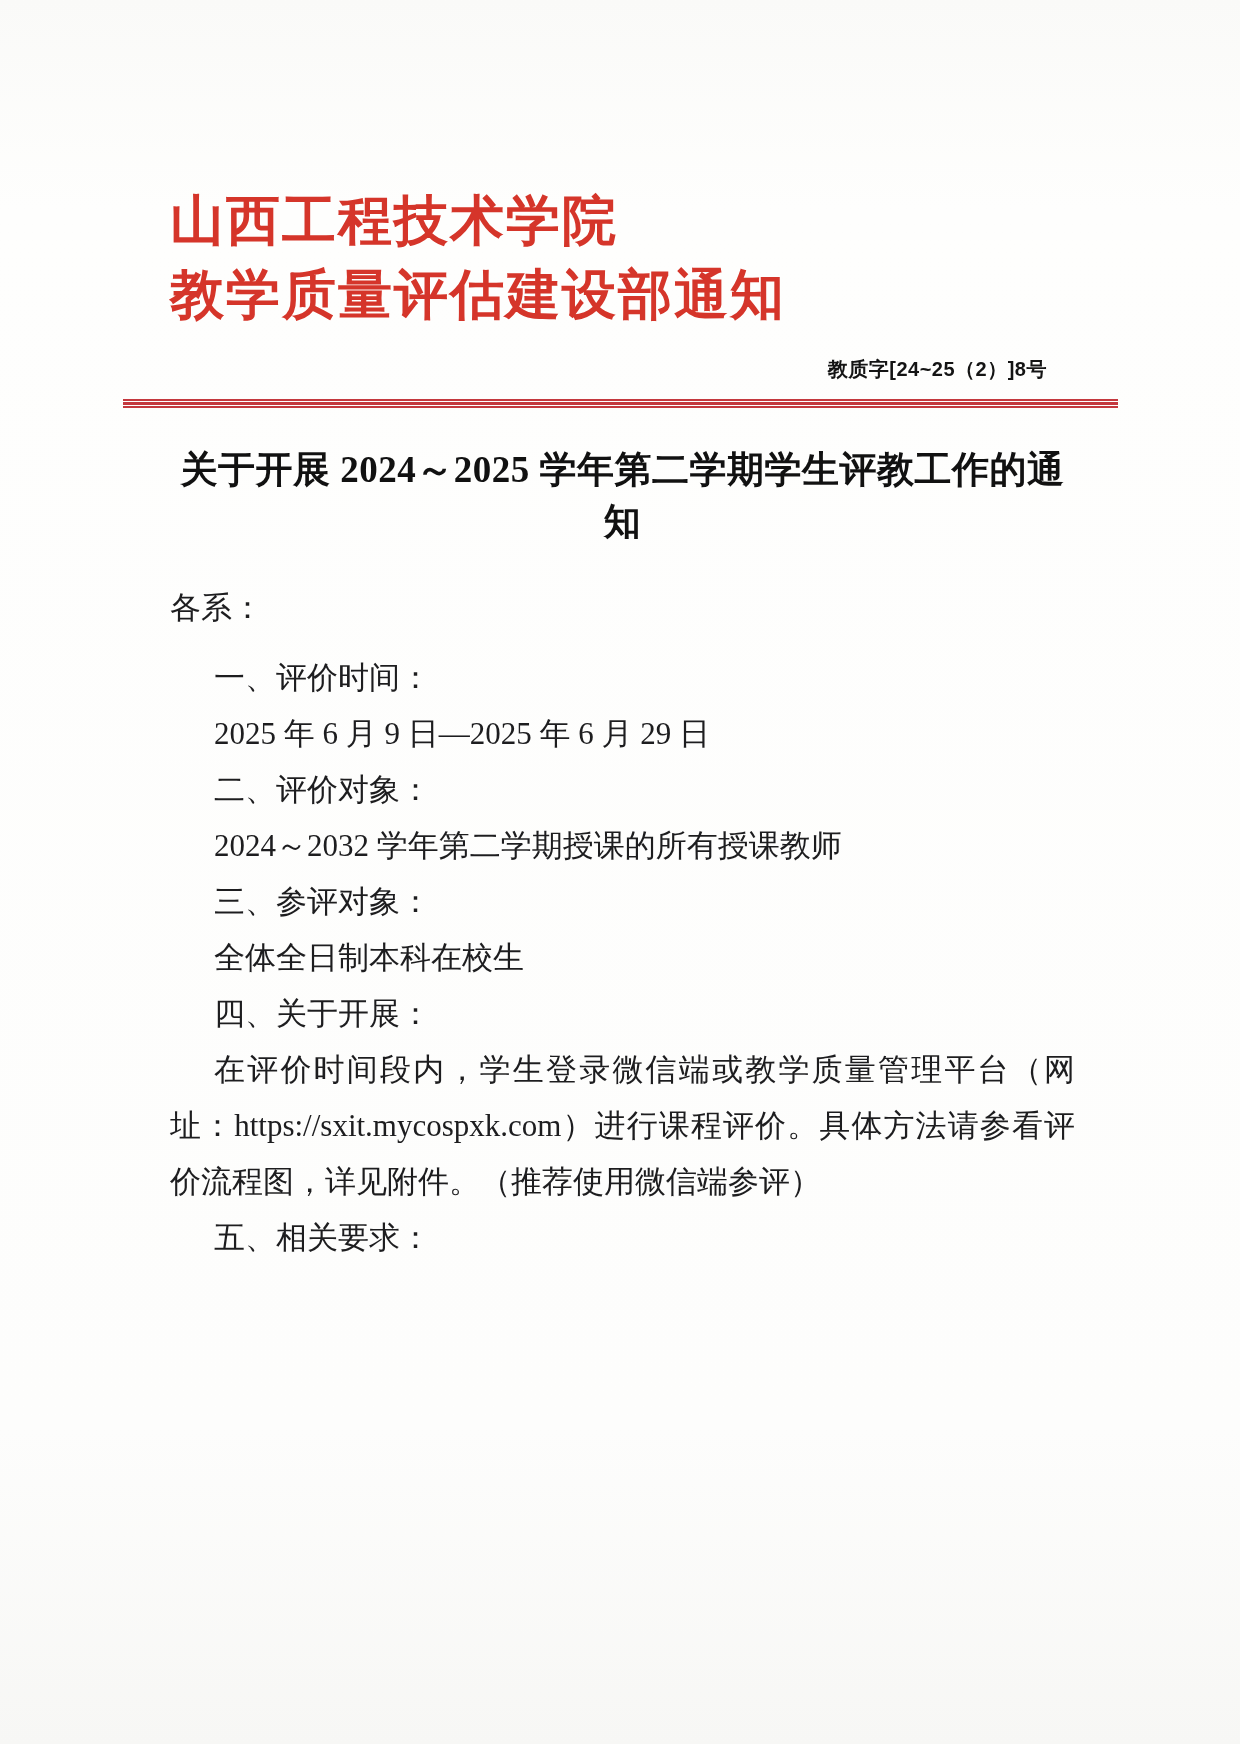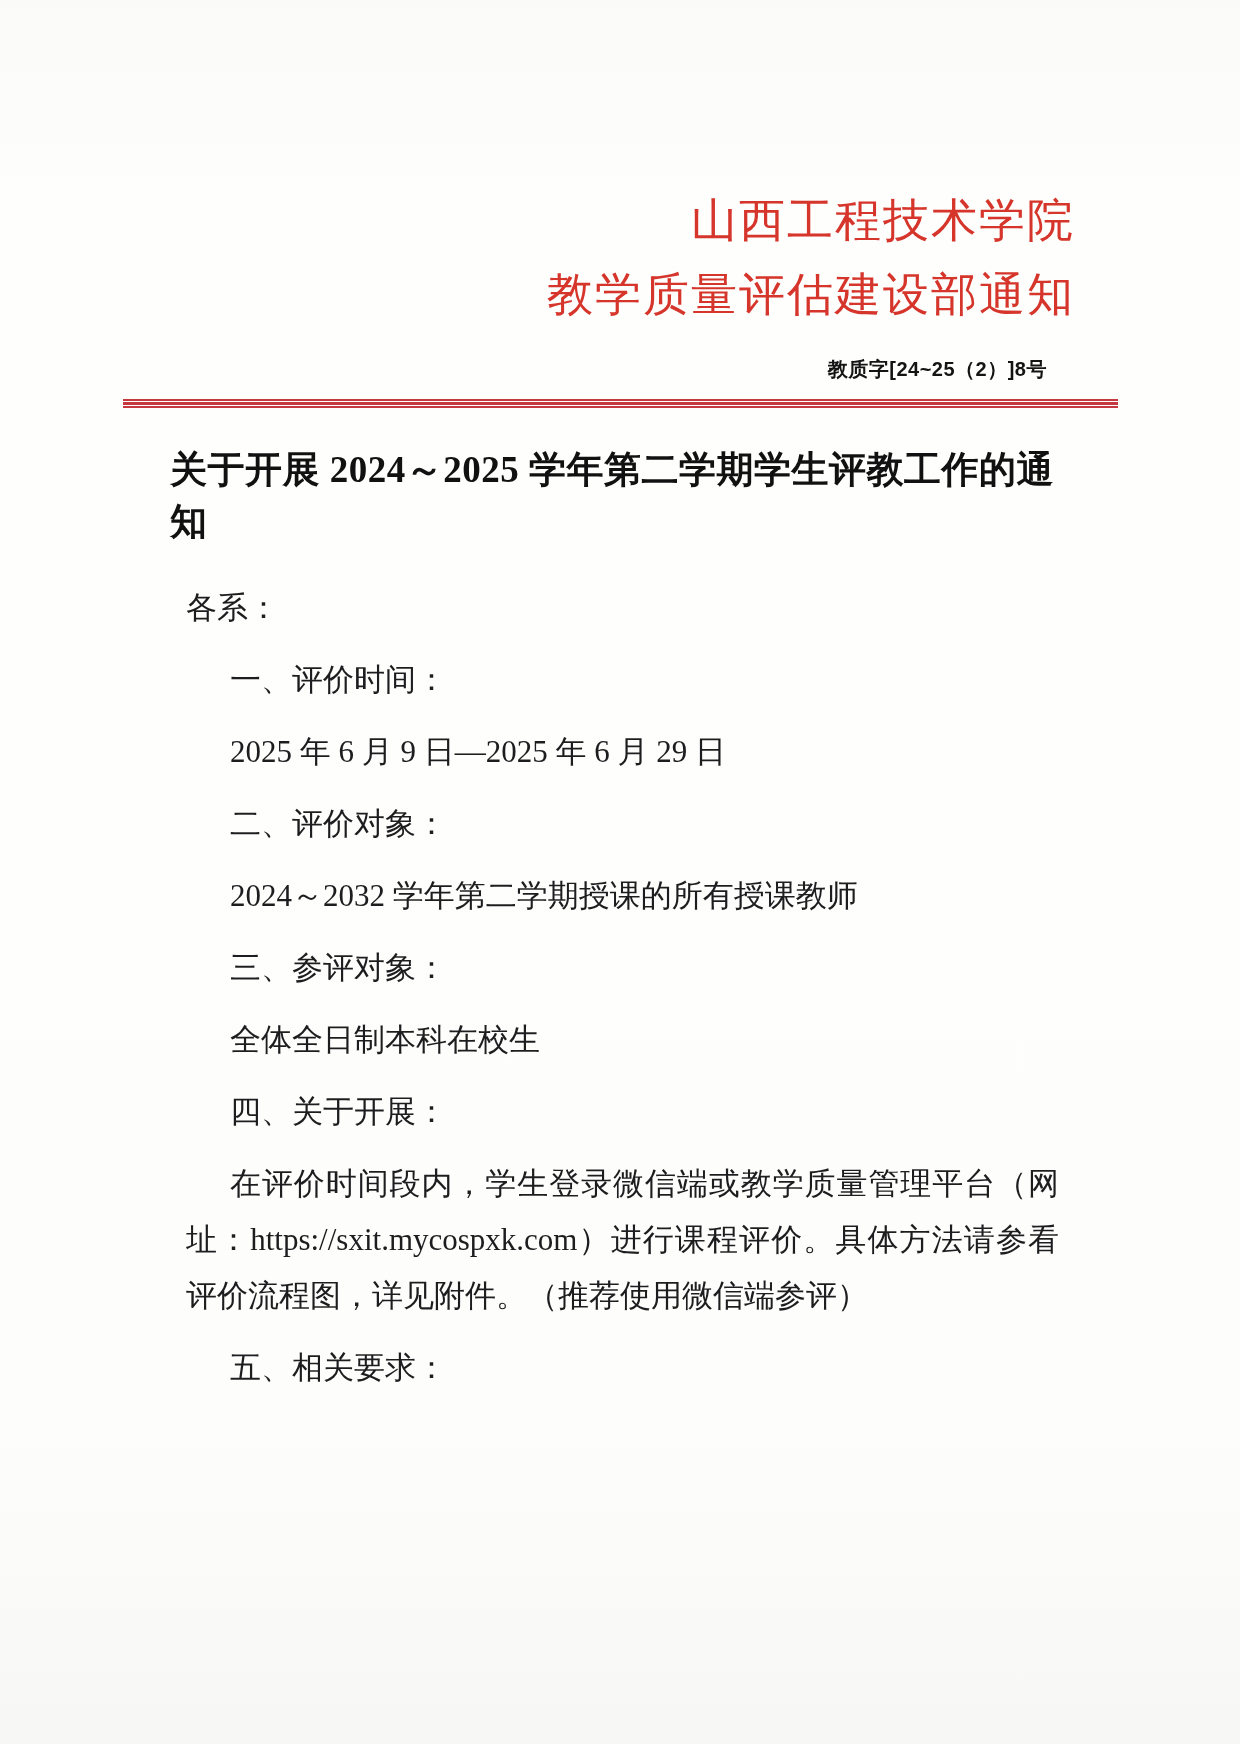--- a/index.html
+++ b/index.html
@@ -16,24 +16,24 @@
     background: linear-gradient(180deg, #fafaf8 0%, #fefefd 12%, #fdfdfc 82%, #f7f7f5 100%);
     overflow: hidden;
     font-family: "Liberation Serif", "DejaVu Serif", serif;
     color: var(--text-color, #1d1d1f);
   }
   .content {
     padding: 0 165px 0 170px;
   }
   .org-title {
     margin: 184px 0 0 0;
-    text-align: right;
-    font-size: 46px;
+    text-align: left;
+    font-size: 54px;
     line-height: 74px;
-    font-weight: normal;
+    font-weight: bold;
     letter-spacing: 2px;
     color: var(--title-red, #d5352a);
   }
   .doc-number {
     margin-top: 24px;
     padding-right: 28px;
     text-align: right;
     font-size: 20px;
     font-weight: bold;
     letter-spacing: 0.5px;
@@ -47,34 +47,34 @@
       to bottom,
       var(--rule-red, #c4383e) 0 2px,
       #ffffff 2px 3px,
       var(--rule-red, #c4383e) 3px 6px,
       #ffffff 6px 7px,
       var(--rule-red, #c4383e) 7px 9px
     );
   }
   .notice-heading {
     margin: 36px 0 0 0;
-    text-align: left;
+    text-align: center;
     font-size: 37px;
     line-height: 52px;
     font-weight: bold;
     letter-spacing: 0.5px;
     color: #111111;
   }
   .body-text {
     margin-top: 32px;
     font-size: 31px;
     line-height: 56px;
   }
   .body-text p {
-    margin: 16px;
+    margin: 0;
   }
   .salutation {
     margin-bottom: 14px !important;
   }
   .indent {
     text-indent: 44px;
   }
   .justify {
     text-align: justify;
   }

